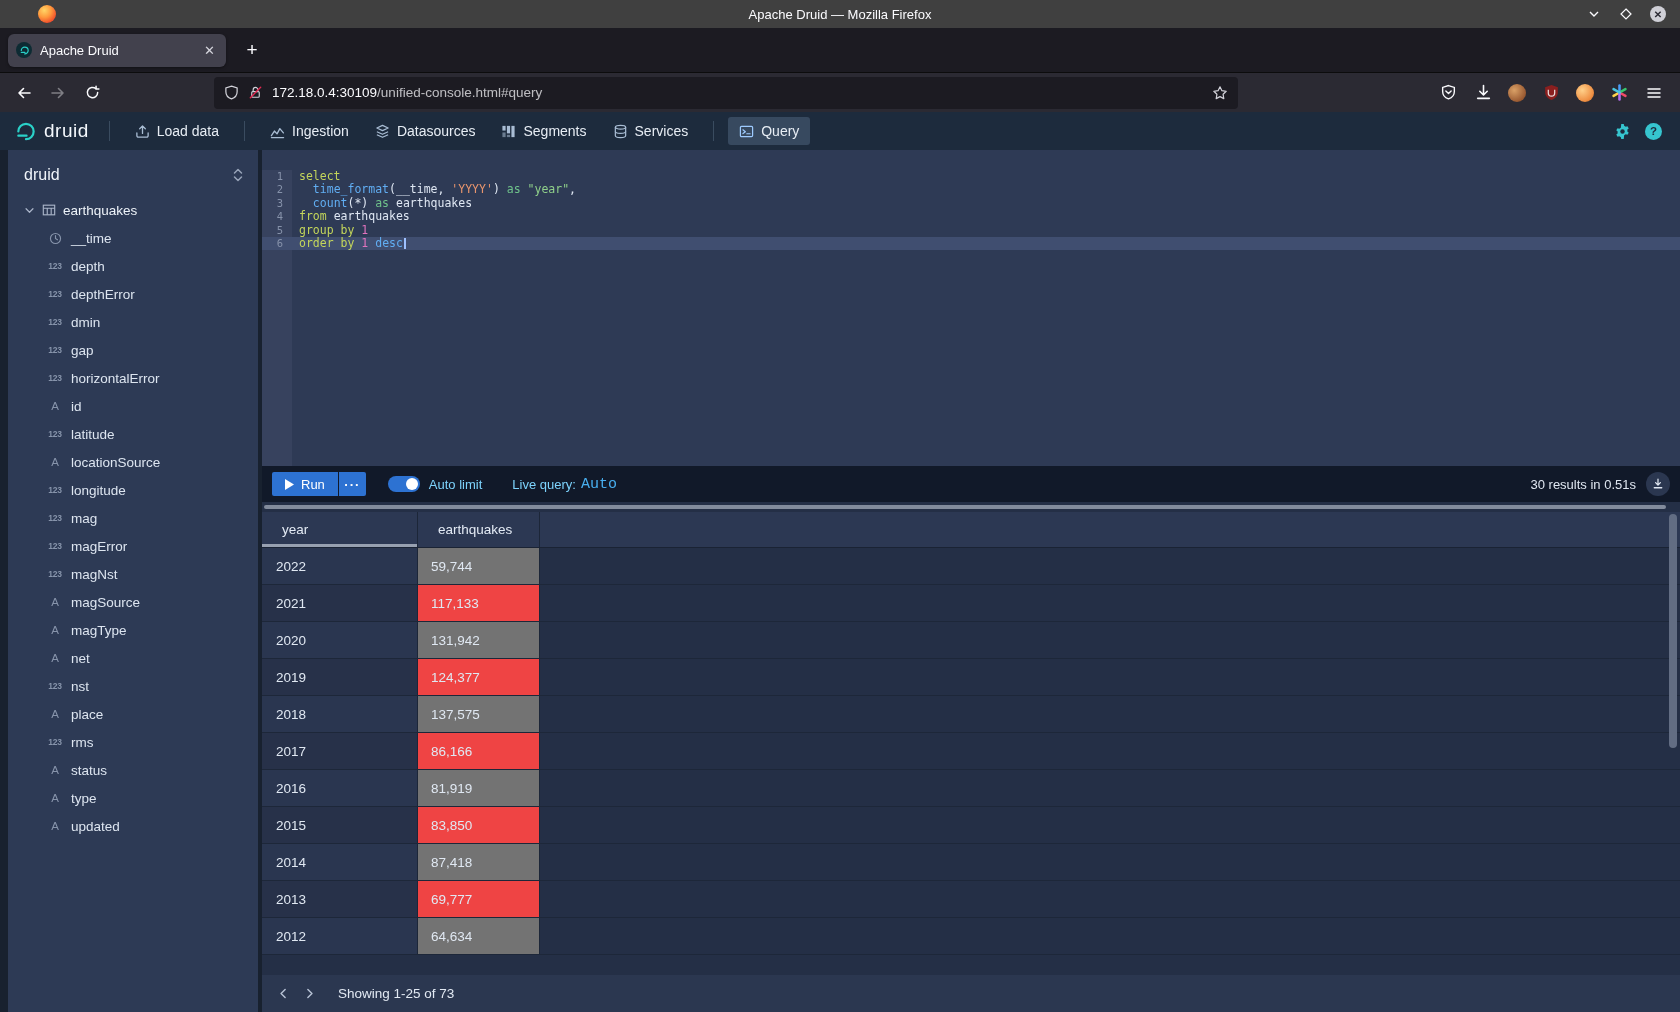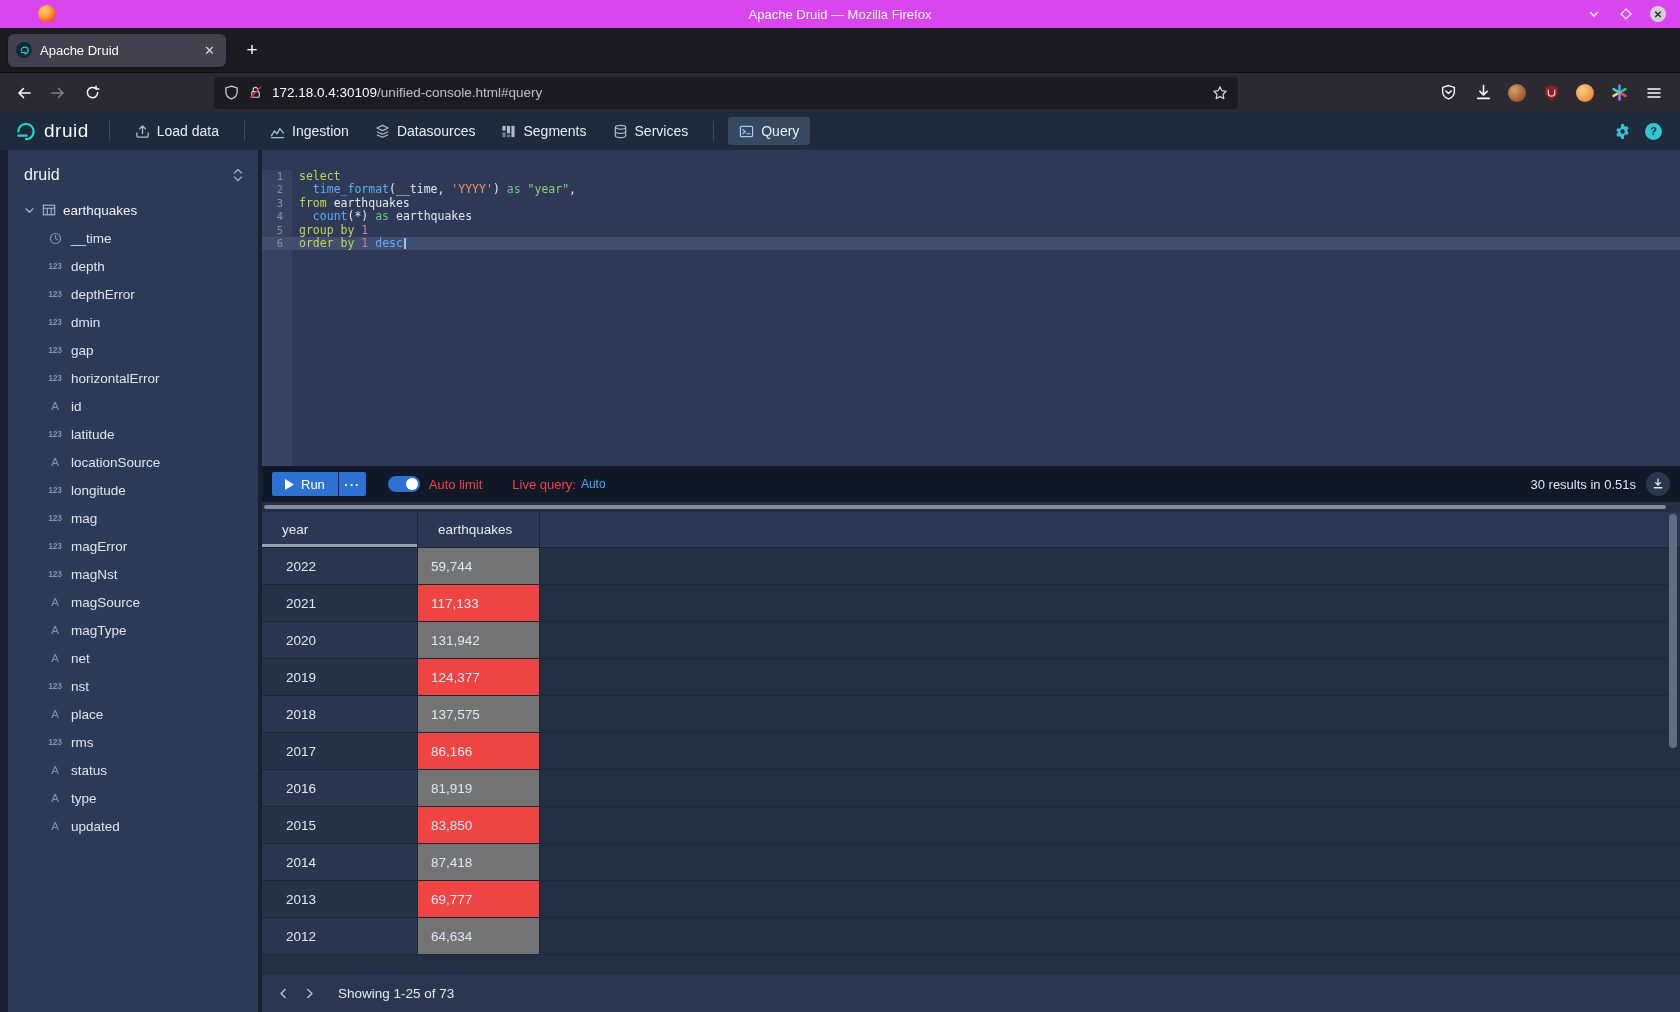--- a/index.html
+++ b/index.html
@@ -1,21 +1,21 @@
 <!DOCTYPE html>
 <html><head>
 <meta charset="utf-8">
 <style>
   * { margin:0; padding:0; box-sizing:border-box; }
   html,body { width:1680px; height:1012px; overflow:hidden; background:#1c1b22;
               font-family:"Liberation Sans", sans-serif; }
   .app { width:1680px; height:1012px; display:flex; flex-direction:column; }
 
   
-  .titlebar { height:28px; background:#d946ef; display:flex; align-items:center; position:relative; flex:0 0 28px;padding-left:28px; }
+  .titlebar { height:28px; background:#404040; display:flex; align-items:center; position:relative; flex:0 0 28px;padding-left:28px; }
   .ff-logo { width:18px; height:18px; border-radius:50%; margin-left:10px;
              background:radial-gradient(circle at 35% 30%, #ffd567, #ff9a3d 40%, #f2552c 72%, #c9346d); }
   .win-title { position:absolute; left:0; right:0; text-align:center; color:#fbfbfe; font-size:13px; }
   .win-controls { margin-left:auto; display:flex; align-items:center; gap:16px; padding-right:14px; z-index:2; }
   .win-controls .wc { width:16px; height:16px; display:flex; align-items:center; justify-content:center; color:#fbfbfe; }
   .wc-close { width:16px; height:16px; border-radius:50%; background:#cfcfd6; color:#2b2a33; font-size:10px; font-weight:bold;
               display:flex; align-items:center; justify-content:center; }
 
   
   .tabbar { height:44px; background:#1c1b22; display:flex; align-items:center; padding:0 8px; flex:0 0 44px; }
@@ -89,43 +89,43 @@
   .cursor { display:inline-block; width:2px; height:11px; background:#9fc1ff; vertical-align:middle; margin-left:1px; }
 
   
   .runbar { height:36px; flex:0 0 36px; background:#111929; display:flex; align-items:center; padding:0 10px; }
   .run-btn { height:24px; background:#2d72d2; border-radius:2px 0 0 2px; color:#fff; font-size:13px;
              display:flex; align-items:center; gap:7px; padding:0 13px; }
   .more-btn { height:24px; width:27px; background:#2d72d2; border-radius:0 2px 2px 0; color:#fff; margin-left:1px;
               display:flex; align-items:center; justify-content:center; font-size:13px; font-weight:bold; letter-spacing:1px; }
   .switch { width:32px; height:16px; border-radius:9px; background:#2d72d2; position:relative; margin-left:22px; }
   .switch::after { content:""; position:absolute; right:2px; top:2px; width:12px; height:12px; border-radius:50%; background:#fff; }
-  .runbar-label { color:#ef4444; font-size:13px; margin-left:9px; }
+  .runbar-label { color:#7dd3fc; font-size:13px; margin-left:9px; }
   .live-label { margin-left:30px; }
-  .live-value { color:#48aff0; font-size:12px; margin-left:5px; }
+  .live-value { color:#48aff0; font-size:15px; margin-left:5px;font-family:Liberation Mono, monospace; }
   .results-info { margin-left:auto; color:#dfe6f0; font-size:13px; }
   .dl-btn { width:24px; height:24px; border-radius:50%; background:#2b3750; margin-left:10px;
             display:flex; align-items:center; justify-content:center; }
 
   
   .hscroll { height:10px; flex:0 0 10px; background:#242f46; position:relative; }
   .hscroll-thumb { position:absolute; left:2px; right:14px; top:3px; height:4px; border-radius:2px; background:#828b9c; }
 
   
   .table-area { flex:1; background:#242f46; position:relative; overflow:hidden; }
   .thead { height:36px; display:flex; background:#2c3853; border-bottom:1px solid #1a2334; }
   .th { font-size:13.5px; color:#e4ebf5; display:flex; align-items:center; padding-left:20px;
         border-right:1px solid #1c2638; position:relative; }
   .th-year { width:156px; flex:0 0 156px; }
   .th-eq { width:122px; flex:0 0 122px; }
   .th-filler { flex:1; border-right:none; }
   .sort-bar { position:absolute; left:0; right:0; bottom:0; height:3px; background:#97a0b0; }
   .result-row { height:37px; display:flex; border-bottom:1px solid #1d2739; }
   .cell { font-size:13.5px; color:#e0e8f2; display:flex; align-items:center; border-right:1px solid #1c2638; }
-  .year-cell { width:156px; flex:0 0 156px; padding-left:24px; background:#273149; }
+  .year-cell { width:156px; flex:0 0 156px; padding-left:14px; background:#273149; }
   .eq-cell { width:122px; flex:0 0 122px; padding-left:13px; background:#ef4444; }
   .row-filler { flex:1; background:#242f46; border-right:none; }
   .result-row.even .year-cell { background:#2a3650; }
   .result-row.even .eq-cell { background:#737373; }
   .vscroll { position:absolute; right:3px; top:2px; width:8px; height:234px; border-radius:4px; background:#626d83; }
 
   
   .pagination { height:37px; flex:0 0 37px; background:#2b3750; display:flex; align-items:center; padding:0 8px; }
   .pg-btn { width:26px; height:26px; display:flex; align-items:center; justify-content:center; color:#b6c1d4; }
   .pg-text { color:#e2e9f3; font-size:13.5px; margin-left:16px; }
@@ -458,22 +458,22 @@
             <div class="gutter-line">1</div>
             <div class="gutter-line">2</div>
             <div class="gutter-line">3</div>
             <div class="gutter-line">4</div>
             <div class="gutter-line">5</div>
             <div class="gutter-line active">6</div>
           </div>
         <div class="codearea">
             <div class="code-line"><span class="tok-k">select</span></div>
             <div class="code-line"><span class="tok-p">  </span><span class="tok-f">time_format</span><span class="tok-p">(__time, </span><span class="tok-s">'YYYY'</span><span class="tok-p">) </span><span class="tok-o">as</span><span class="tok-p"> </span><span class="tok-d">"year"</span><span class="tok-p">,</span></div>
+            <div class="code-line"><span class="tok-p">  </span><span class="tok-f">count</span><span class="tok-p">(*) </span><span class="tok-o">as</span><span class="tok-p"> earthquakes</span></div>
             <div class="code-line"><span class="tok-k">from</span><span class="tok-p"> earthquakes</span></div>
-            <div class="code-line"><span class="tok-p">  </span><span class="tok-f">count</span><span class="tok-p">(*) </span><span class="tok-o">as</span><span class="tok-p"> earthquakes</span></div>
             <div class="code-line"><span class="tok-k">group by</span><span class="tok-p"> </span><span class="tok-n">1</span></div>
             <div class="code-line active"><span class="tok-k">order by</span><span class="tok-p"> </span><span class="tok-n">1</span><span class="tok-p"> </span><span class="tok-f">desc</span><span class="cursor"></span></div>
           </div>
       </div>
 
       <div class="runbar">
         <div class="run-btn">
           <svg width="9" height="11" viewBox="0 0 9 11">
               <path d="M0 0l9 5.5L0 11z" fill="#fff"></path>
             </svg>

